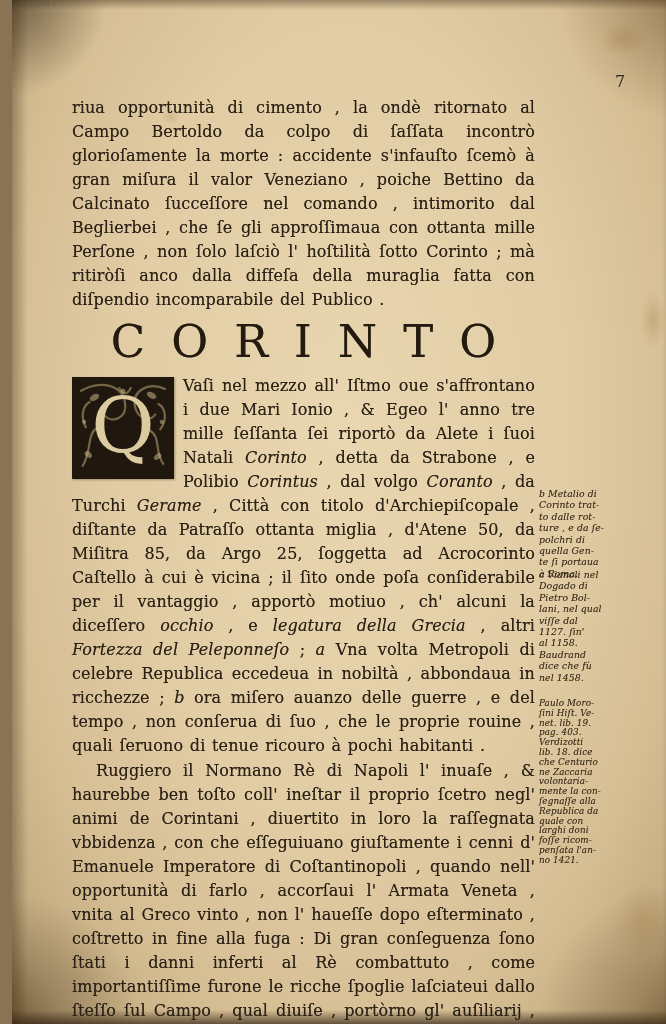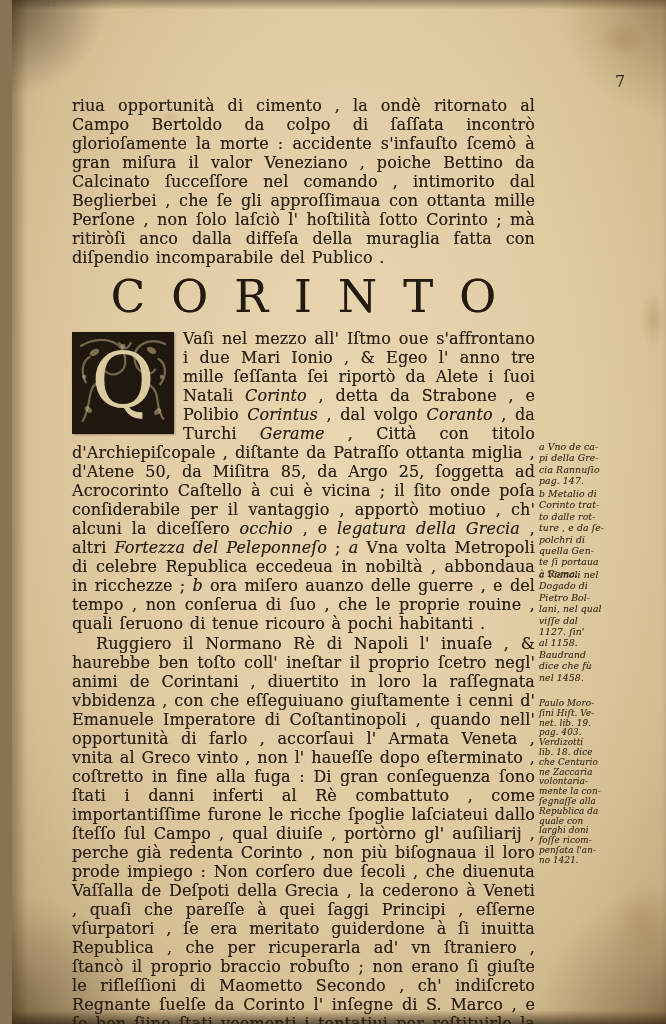--- a/index.html
+++ b/index.html
@@ -26,21 +26,21 @@
   .stain.s4{left:150px;top:110px;width:18px;height:14px;background:radial-gradient(ellipse, rgba(150,100,40,.18), rgba(150,100,40,0) 70%);}
   .stamp{
     position:absolute;left:3px;top:1px;
     font-family:"DejaVu Sans Mono", monospace;
     font-size:7px;letter-spacing:1px;color:rgba(95,92,72,.55);
     transform:rotate(-.5deg);
   }
   .pagenum{position:absolute;left:603px;top:72px;font-size:16px;letter-spacing:4px;color:#31261a;}
   .main{position:absolute;left:60px;top:96px;width:463px;}
   p.body{
-    margin:0;font-size:16px;line-height:19px;text-align:justify;
+    margin:0;font-size:16px;line-height:24px;text-align:justify;
     word-spacing:1.5px;letter-spacing:.1px;
     text-shadow:0 0 .4px rgba(40,30,18,.55);
   }
   .it{font-style:italic;}
   h1.heading{
     margin:4px 0 6px 0;font-size:45px;line-height:52px;font-weight:normal;
     text-align:center;letter-spacing:26px;text-indent:26px;
     color:#241b10;text-shadow:0 0 .6px rgba(36,27,16,.6);
   }
   .dropcap{
@@ -104,24 +104,20 @@
           </g>
           <text x="50" y="74" text-anchor="middle" font-family="DejaVu Serif, serif" font-size="76" fill="#ddcba0">Q</text>
         </svg>
       </span><span><span>Vaſi nel mezzo all' Iſtmo oue s'affrontano i due Mari Ionio , &amp; Egeo l' anno tre mille ſeſſanta ſei riportò da Alete i ſuoi Natali </span><span class="it">Corinto</span><span> , detta da Strabone , e Polibio </span><span class="it">Corintus</span><span> , dal volgo </span><span class="it">Coranto</span><span> , da Turchi </span><span class="it">Gerame</span><span> , Città con titolo d'Archiepiſcopale , diſtante da Patraſſo ottanta miglia , d'Atene 50, da Miſitra 85, da Argo 25, ſoggetta ad Acrocorinto Caſtello à cui è vicina ; il ſito onde poſa conſiderabile per il vantaggio , apportò motiuo , ch' alcuni la diceſſero </span><span class="it">occhio</span><span> , e </span><span class="it">legatura della Grecia</span><span> , altri </span><span class="it">Fortezza del Peleponneſo</span><span> ; </span><span class="it">a</span><span> Vna volta Metropoli di celebre Republica eccedeua in nobiltà , abbondaua in ricchezze ; </span><span class="it">b</span><span> ora miſero auanzo delle guerre , e del tempo , non conſerua di ſuo , che le proprie rouine , quali ſeruono di tenue ricouro à pochi habitanti .</span></span>
     </p>
 
     <p class="body p2"><span><span>Ruggiero il Normano Rè di Napoli l' inuaſe , &amp; haurebbe ben toſto coll' ineſtar il proprio ſcetro negl' animi de Corintani , diuertito in loro la raſſegnata vbbidenza , con che eſſeguiuano giuſtamente i cenni d' Emanuele Imperatore di Coſtantinopoli , quando nell' opportunità di farlo , accorſaui l' Armata Veneta , vnita al Greco vinto , non l' haueſſe dopo eſterminato , coſtretto in fine alla fuga : Di gran conſeguenza ſono ſtati i danni inferti al Rè combattuto , come importantiſſime furone le ricche ſpoglie laſciateui dallo ſteſſo ſul Campo , qual diuiſe , portòrno gl' auſiliarij , perche già redenta Corinto , non più biſognaua il loro prode impiego : Non corſero due ſecoli , che diuenuta Vaſſalla de Deſpoti della Grecia , la cederono à Veneti , quaſi che pareſſe à quei ſaggi Principi , eſſerne vſurpatori , ſe era meritato guiderdone à ſi inuitta Republica , che per ricuperarla ad' vn ſtraniero , ſtancò il proprio braccio robuſto ; non erano ſi giuſte le rifleſſioni di Maometto Secondo , ch' indiſcreto Regnante ſuelſe da Corinto l' inſegne di S. Marco , e ſe ben ſijno ſtati veementi i tentatiui per reſtituirle la doue furono rapite , non per queſto ſortirono profitteuoli , perche ſuperati i Veneti di gran lunga dalle barbare forze , connobbero eſpediente ceſſar l' impreſa .</span></span></p>
 
   </div>
 
-  <div class="note n2">a Vno de ca-
-pi della Gre-
-cia Rannuſio
-pag. 147.</div>
   <div class="note n3">b Metalio di
 Corinto trat-
 to dalle rot-
 ture , e da ſe-
 polchri di
 quella Gen-
 te ſi portaua
 à Roma.</div>
   <div class="note n4">c Vianoli nel
 Dogado di

